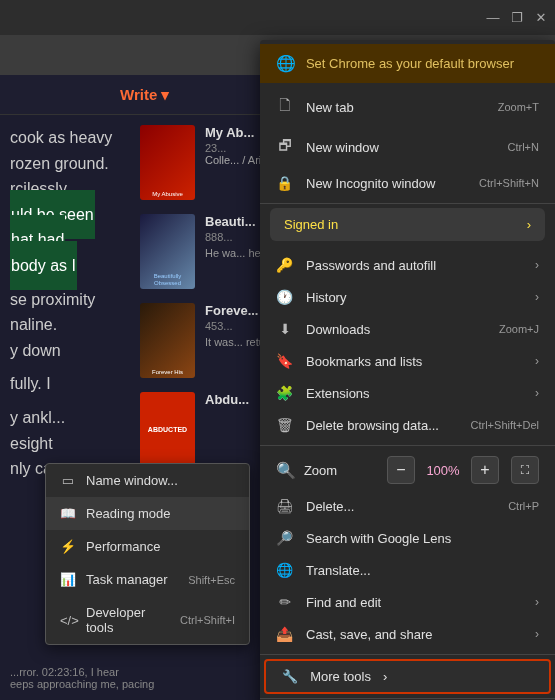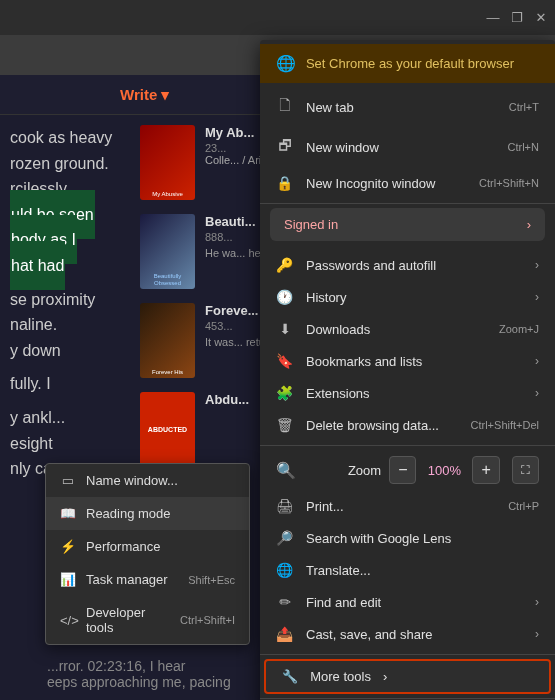--- a/index.html
+++ b/index.html
@@ -217,32 +217,32 @@
     
     .signed-in-btn {
       margin: 4px 10px;
       background: #3a3a3a;
       border-radius: 6px;
       display: flex;
       align-items: center;
       justify-content: space-between;
       padding: 9px 14px;
       cursor: pointer;
-      color: #fca5a5;
+      color: #fde047;
       font-size: 13px;
     }
 
     
     .zoom-row {
       display: flex;
       align-items: center;
       padding: 6px 16px;
       gap: 8px;
     }
-    .zoom-label { color: #e0e0e0; font-size: 13px; flex: 1; margin-left: 44px; }
+    .zoom-label { color: #e0e0e0; font-size: 13px; flex: 1; }
     .zoom-btn {
       width: 28px; height: 28px;
       border: 1px solid #555;
       border-radius: 4px;
       background: #3a3a3a;
       color: #e0e0e0;
       font-size: 16px;
       display: flex; align-items: center; justify-content: center;
       cursor: pointer;
     }
@@ -317,24 +317,24 @@
   </div>
 
   <div class="story-text">
     <div>cook as heavy</div>
     <div>rozen ground.</div>
     <div>rcilessly</div>
     <div>
       <span class="highlight-blue">uld be seen</span>
     </div>
     <div>
+      <span class="highlight-blue">hat had</span>
+    </div>
+    <div>
       <span class="highlight-blue">body as I</span>
-    </div>
-    <div>
-      <span class="highlight-blue">hat had</span>
     </div>
     <div style="margin-top:8px;">se proximity</div>
     <div>naline.</div>
     <div>y down</div>
     <div style="margin-top:8px;">fully. I</div>
     <div style="margin-top:8px;">y ankl...</div>
     <div>esight</div>
     <div>nly cau</div>
   </div>
 
@@ -376,21 +376,21 @@
     <div class="book-item">
       <div class="book-cover abducted-cover">
         <div class="abducted-text">ABDUCTED</div>
       </div>
       <div class="book-info">
         <div class="book-title">Abdu...</div>
       </div>
     </div>
   </div>
 
-  <div style="position:absolute; bottom:10px; left:10px; color:#888; font-size:14px;margin-left:37px;">
+  <div style="position:absolute; bottom:10px; left:10px; color:#888; font-size:11px;">
     ...rror. 02:23:16, I hear<br>eeps approaching me, pacing
   </div>
 </div>
 
 <div class="context-menu">
   <div class="context-item">
     <span class="ci-icon">▭</span>
     <span>Name window...</span>
   </div>
   <div class="context-item active-item">
@@ -417,21 +417,21 @@
 
   <div class="default-banner">
     <span class="db-icon">🌐</span>
     <span>Set Chrome as your default browser</span>
   </div>
 
   <div class="menu-section">
     <div class="menu-item">
       <span class="mi-icon">🗋</span>
       <span class="mi-label">New tab</span>
-      <span class="mi-shortcut">Ctrl+T</span>
+      <span class="mi-shortcut">Zoom+T</span>
     </div>
     <div class="menu-item">
       <span class="mi-icon">🗗</span>
       <span class="mi-label">New window</span>
       <span class="mi-shortcut">Ctrl+N</span>
     </div>
     <div class="menu-item">
       <span class="mi-icon">🔒</span>
       <span class="mi-label">New Incognito window</span>
       <span class="mi-shortcut">Ctrl+Shift+N</span>
@@ -482,21 +482,21 @@
       <span class="mi-icon">🔍</span>
       <span class="zoom-label">Zoom</span>
       <div class="zoom-btn">−</div>
       <span class="zoom-value">100%</span>
       <div class="zoom-btn">+</div>
       <div class="zoom-expand">⛶</div>
     </div>
 
     <div class="menu-item">
       <span class="mi-icon">🖨</span>
-      <span class="mi-label">Print...</span>
+      <span class="mi-label">Delete...</span>
       <span class="mi-shortcut">Ctrl+P</span>
     </div>
     <div class="menu-item">
       <span class="mi-icon">🔎</span>
       <span class="mi-label">Search with Google Lens</span>
     </div>
     <div class="menu-item">
       <span class="mi-icon">🌐</span>
       <span class="mi-label">Translate...</span>
     </div>

